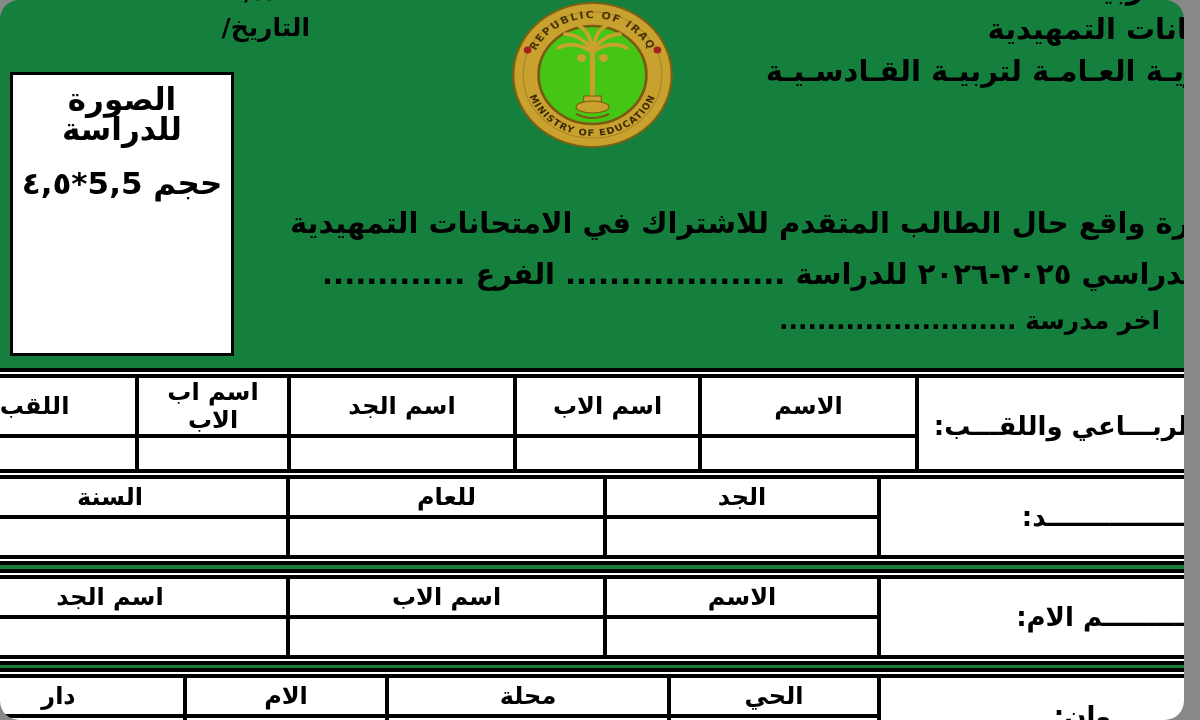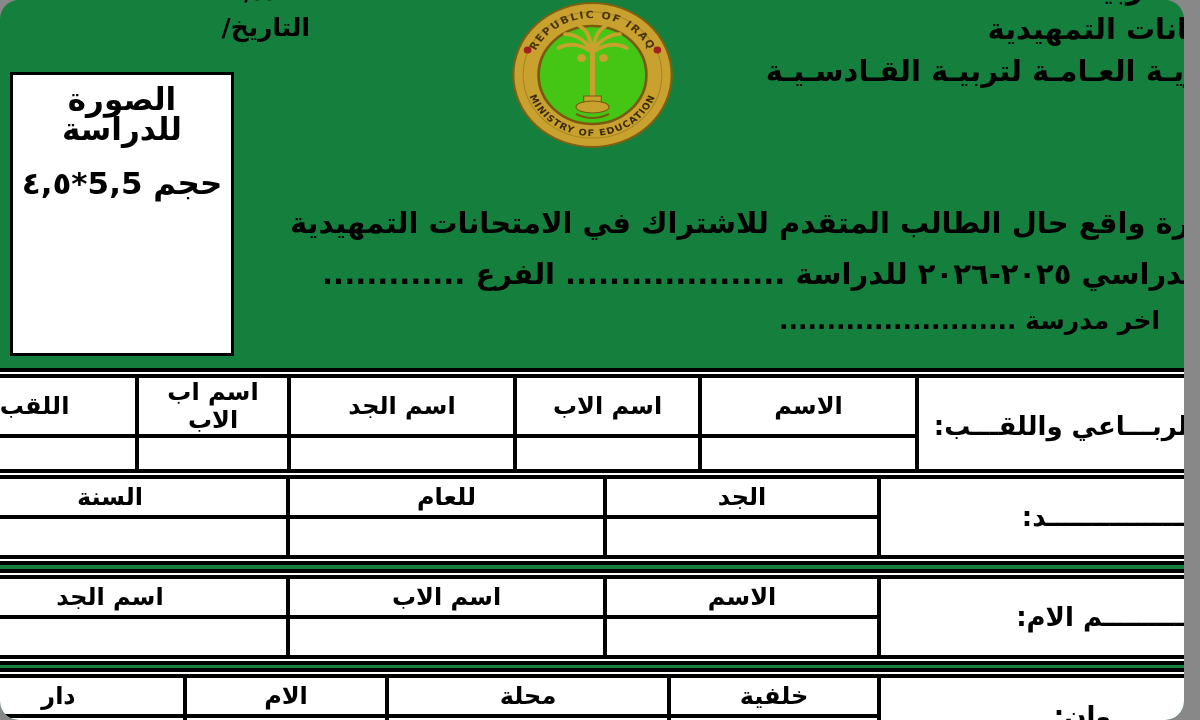--- a/index.html
+++ b/index.html
@@ -202,21 +202,21 @@
         <colgroup>
             <col style="width:413px">
             <col style="width:210px">
             <col style="width:282px">
             <col style="width:202px">
             <col style="width:253px">
           </colgroup>
         <tbody>
             <tr>
           <td class="lbl" rowspan="2">العنــــــــــــــوان:</td>
-          <td>خلفية</td>
+          <td>الحي</td>
           <td>محلة</td>
           <td>الام</td>
           <td>دار</td>
         </tr>
         <tr>
           <td></td>
           <td></td>
           <td></td>
           <td></td>
         </tr>

